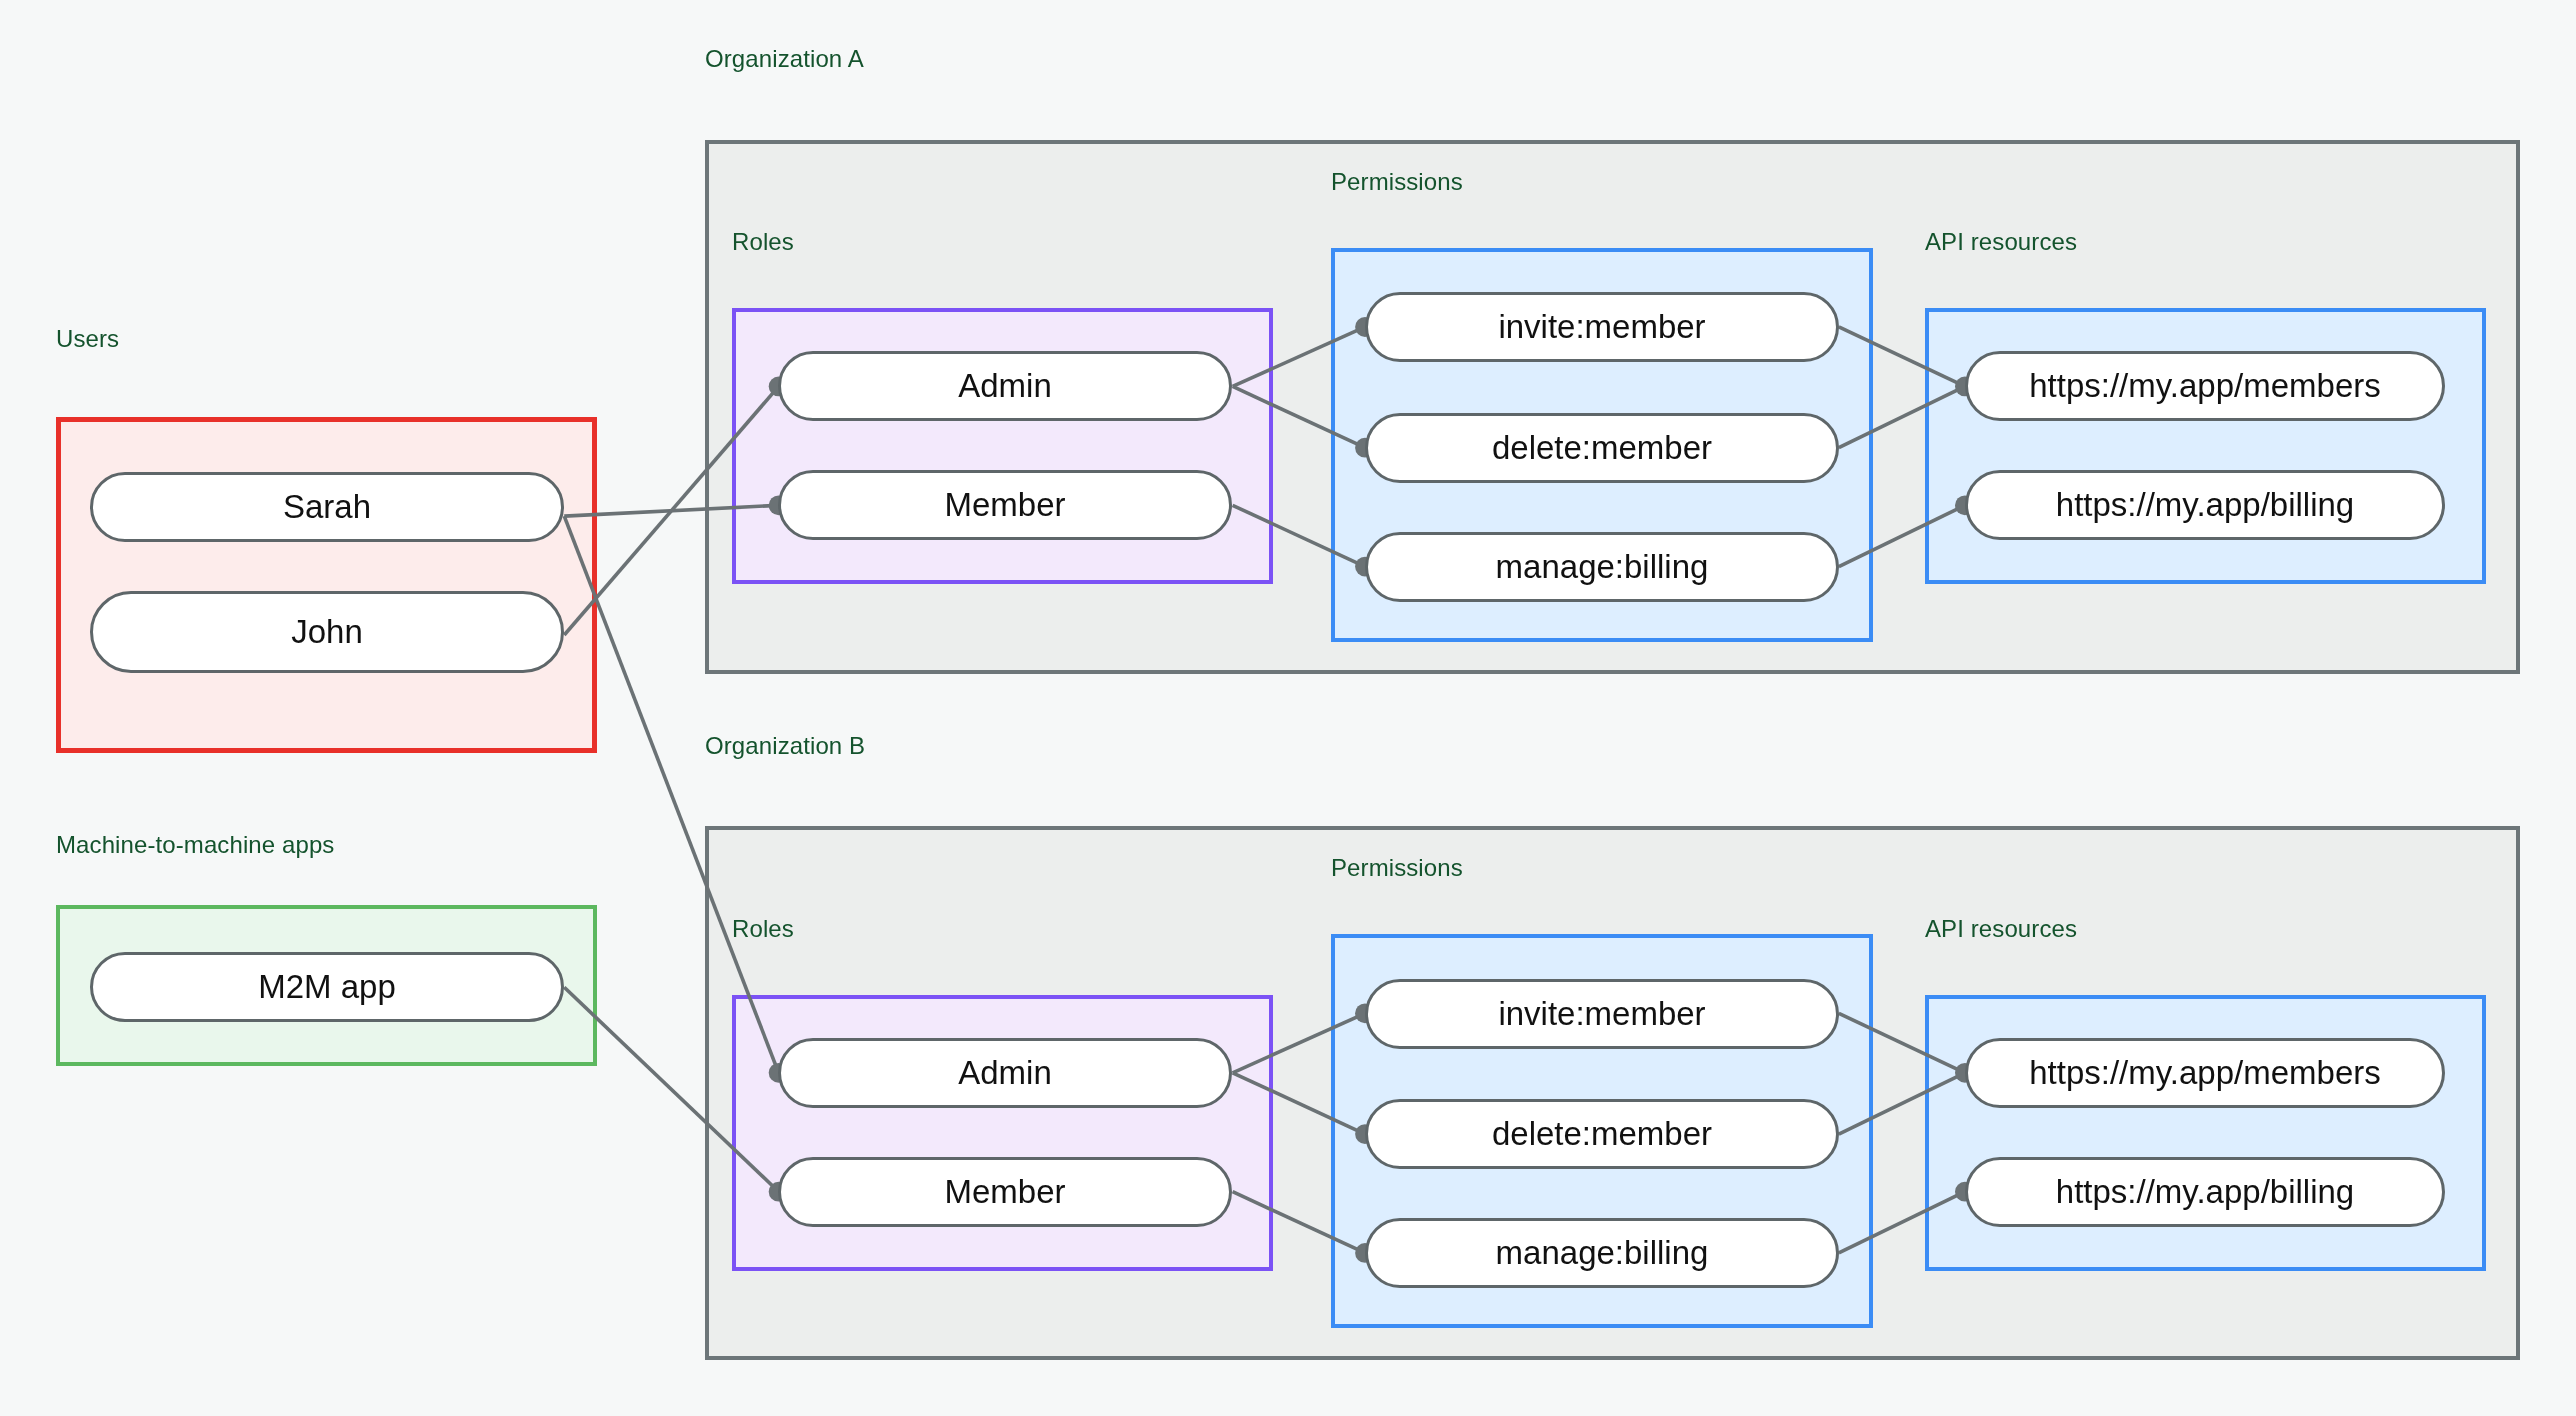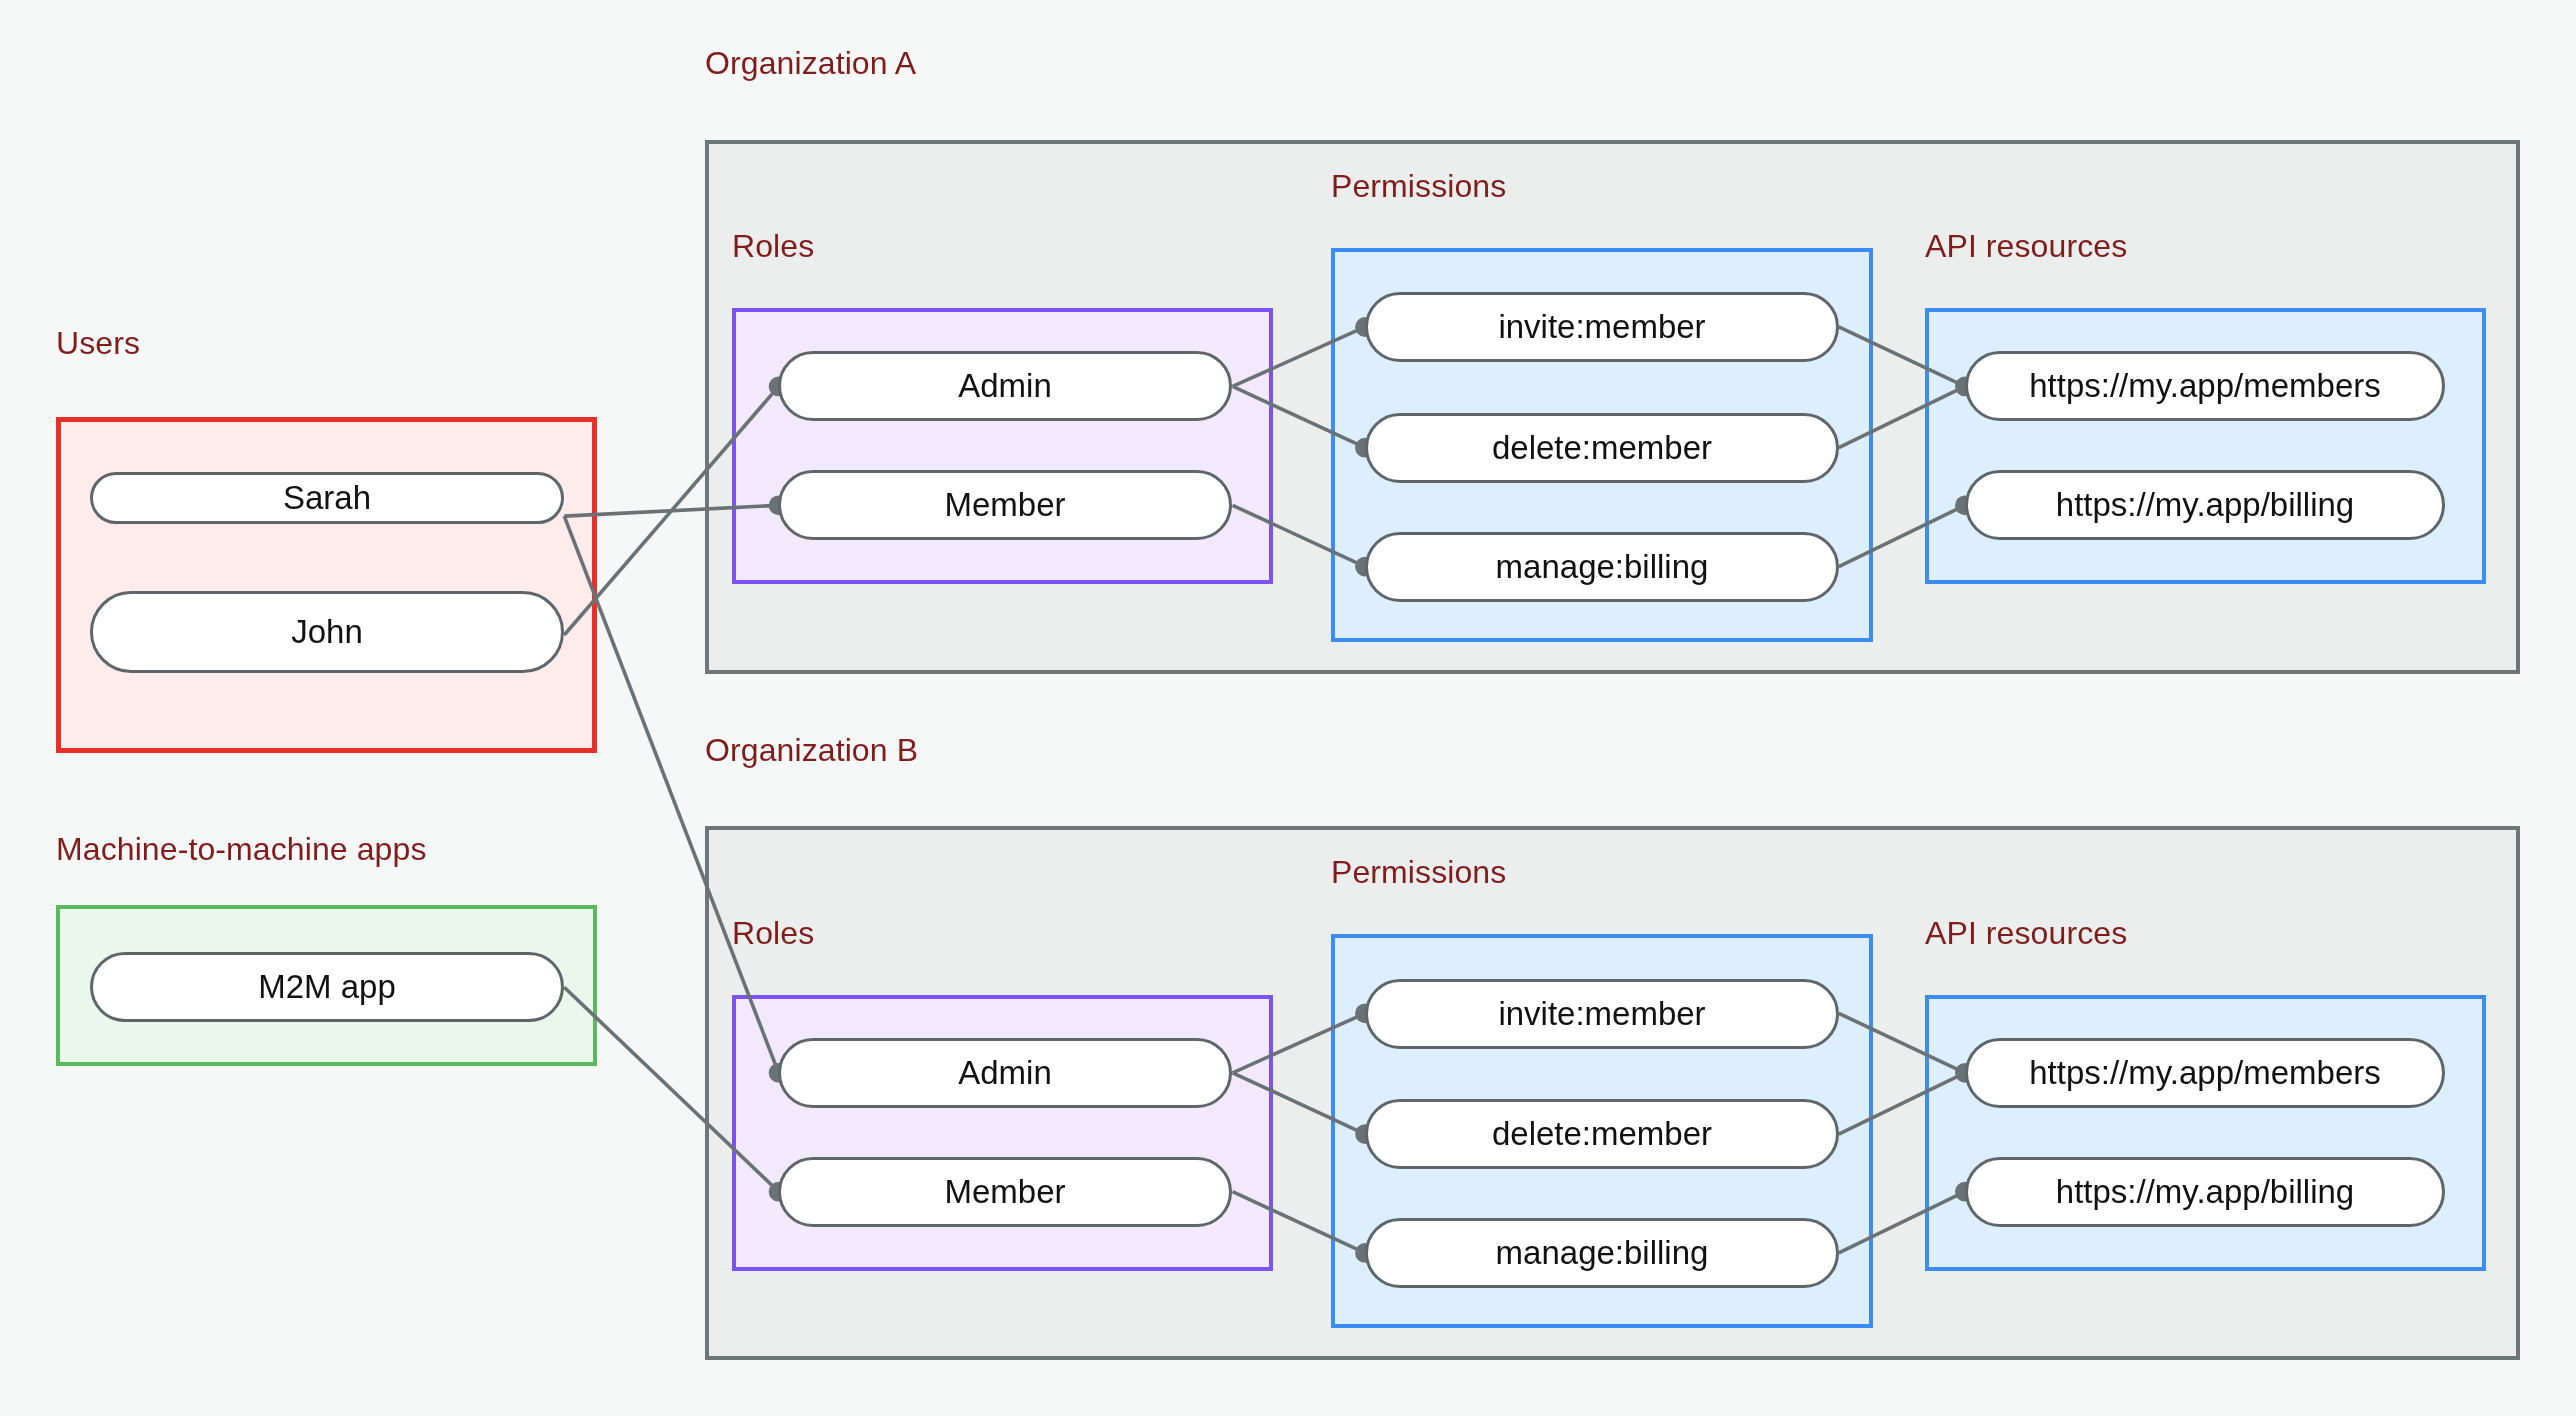--- a/index.html
+++ b/index.html
@@ -20,22 +20,22 @@
     background: #f6f8f8;
   }
   svg.layer {
     position: absolute;
     inset: 0;
     width: 2576px;
     height: 1416px;
   }
   .grp-label {
     position: absolute;
-    font-size: 32px;
-    color: #7f1d1d;
+    font-size: 24px;
+    color: #14532d;
     white-space: nowrap;
     letter-spacing: 0.1px;
   }
   .box {
     position: absolute;
     box-sizing: border-box;
   }
   .box-org {
     background: #eceeed;
     border: 4.5px solid #6d7679;
@@ -159,21 +159,21 @@
   <div class="grp-label" style="left:732px; top:915px;">Roles</div>
 
   <div class="grp-label" style="left:1331px; top:168px;">Permissions</div>
 
   <div class="grp-label" style="left:1331px; top:854px;">Permissions</div>
 
   <div class="grp-label" style="left:1925px; top:228px;">API resources</div>
 
   <div class="grp-label" style="left:1925px; top:915px;">API resources</div>
 
-  <div class="pill" style="left:90px; top:472px; width:474px; height:52px;">
+  <div class="pill" style="left:90px; top:472px; width:474px; height:70px;">
     <span class="pill-label">Sarah</span>
   </div>
   <div class="pill" style="left:90px; top:591px; width:474px; height:82px;">
     <span class="pill-label">John</span>
   </div>
 
   <div class="pill" style="left:90px; top:952px; width:474px; height:70px;">
     <span class="pill-label">M2M app</span>
   </div>
 

